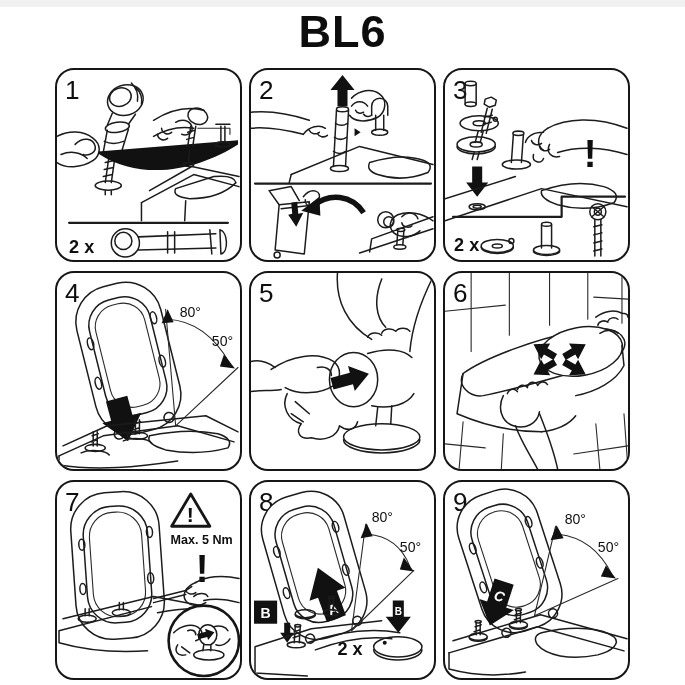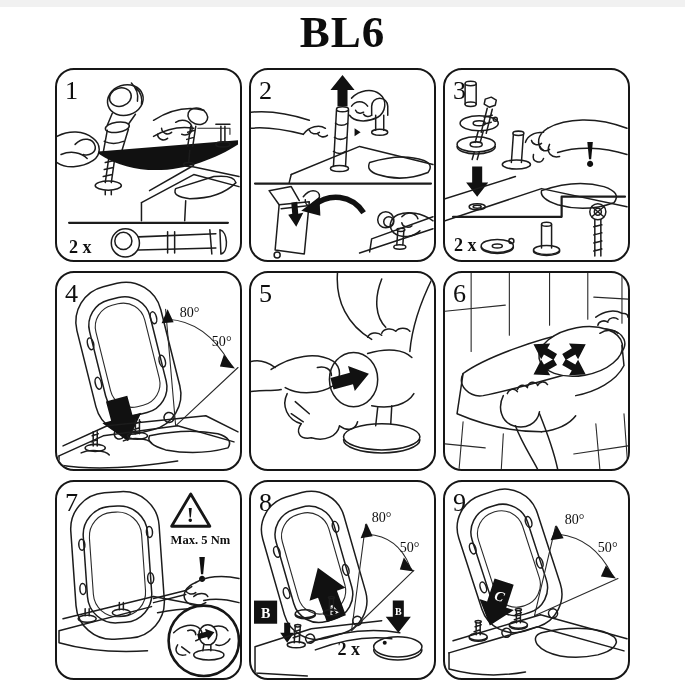--- a/index.html
+++ b/index.html
@@ -1,17 +1,17 @@
 <!DOCTYPE html>
 <html><head>
 <meta charset="utf-8">
 <style>
   html,body{margin:0;padding:0;background:#fff;}
   .page{position:relative;width:685px;height:685px;background:#fff;overflow:hidden;
-        font-family:Liberation Serif, serif;color:#111;}
+        font-family:Liberation Sans, sans-serif;color:#111;}
   .top-strip{position:absolute;top:0;left:0;width:685px;height:7px;background:#f1f1f1;}
   .title{position:absolute;top:6px;left:0;width:685px;text-align:center;
          font-size:45px;font-weight:700;letter-spacing:1px;color:#0d0d0d;}
   .grid{position:absolute;left:55px;top:68px;display:grid;
         grid-template-columns:187px 187px 187px;grid-template-rows:194px 200px 200px;
         column-gap:7px;row-gap:9px;}
   .panel{border:2.6px solid #161616;border-radius:19px;background:#fff;
          overflow:hidden;position:relative;box-sizing:border-box;}
   .panel svg{display:block;width:100%;height:100%;}
   

